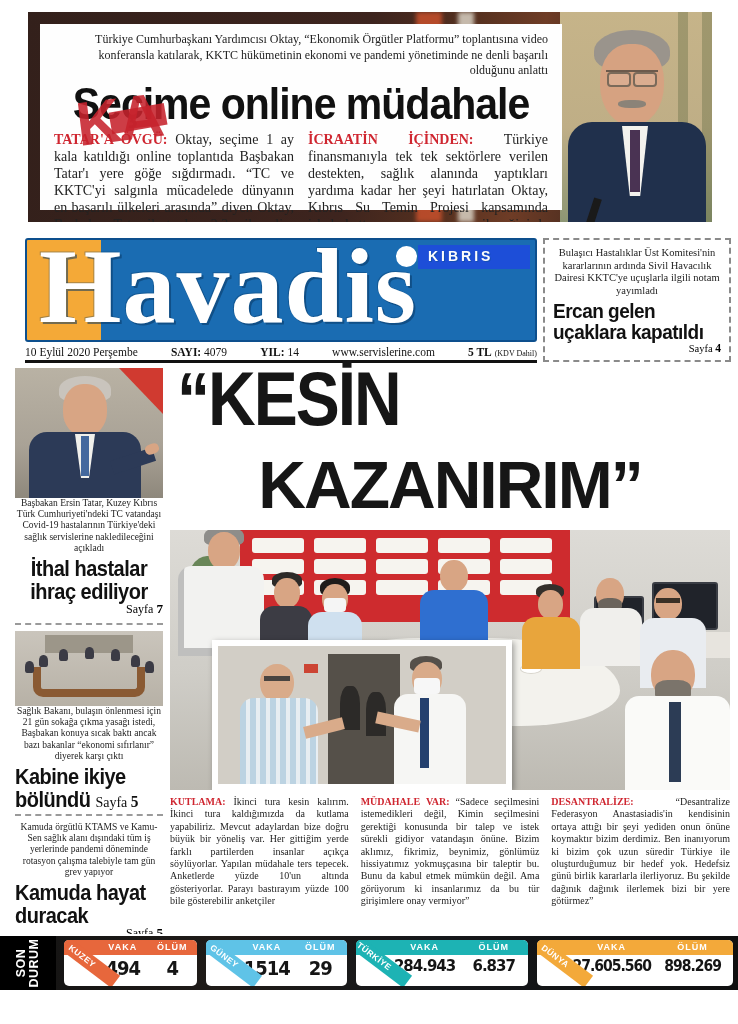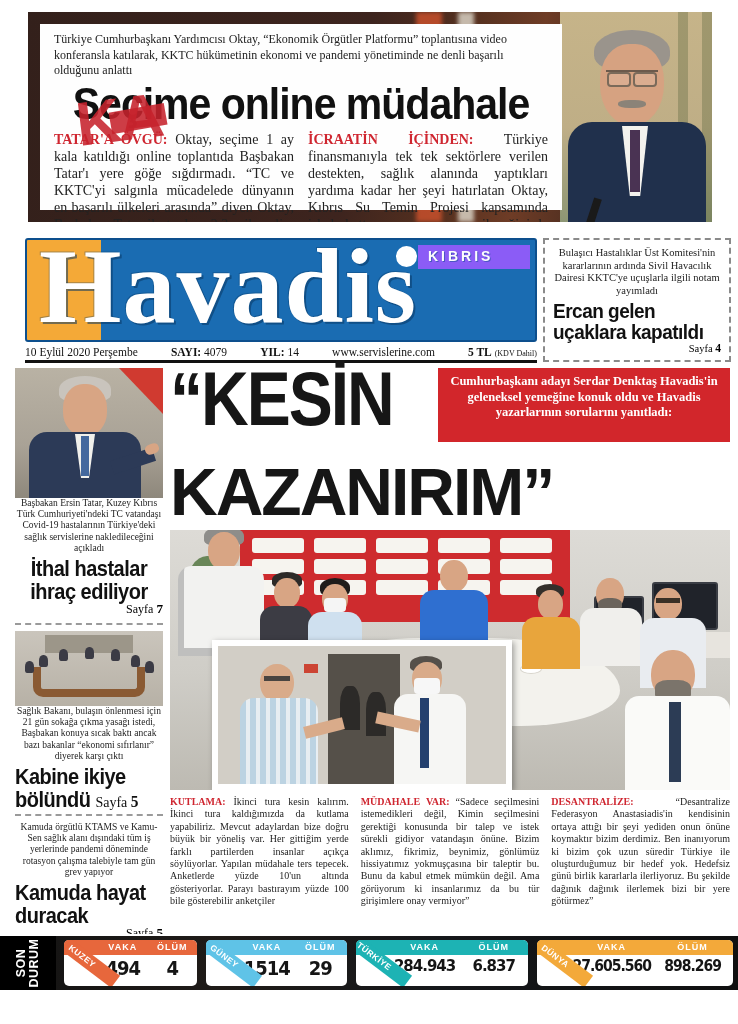--- a/index.html
+++ b/index.html
@@ -20,37 +20,37 @@
   .okt-head { position:absolute; left:40px; top:32px; width:64px; height:82px; background:#d6a281; border-radius:46% 46% 52% 52%; }
   .okt-glasses { position:absolute; left:46px; top:58px; width:52px; height:12px; border-top:2px solid #6c5a4c; }
   .okt-glasses:before, .okt-glasses:after { content:""; position:absolute; top:0; width:20px; height:11px; border:2px solid #7a6a5a; border-radius:4px; background:rgba(255,255,255,.12); }
   .okt-glasses:before { left:1px; } .okt-glasses:after { right:1px; }
   .okt-mustache { position:absolute; left:58px; top:88px; width:28px; height:8px; background:#8b8378; border-radius:40%; }
   .okt-suit { position:absolute; left:8px; top:110px; width:138px; height:100px; background:#20304c; border-radius:24px 24px 0 0; }
   .okt-shirt { position:absolute; left:62px; top:114px; width:26px; height:70px; background:#f3f2ee; clip-path:polygon(0 0,100% 0,70% 100%,30% 100%); }
   .okt-tie { position:absolute; left:70px; top:118px; width:10px; height:62px; background:#4a3353; }
   .okt-mic { position:absolute; left:30px; top:186px; width:8px; height:26px; background:#1a1a1a; transform:rotate(18deg); }
   .top-whitebox { position:absolute; left:12px; top:12px; width:522px; height:186px; background:#fefefe; padding:8px 14px 6px; }
-  .top-intro { font-size:12px; line-height:1.3; text-align:left; color:#222; }
+  .top-intro { font-size:12px; line-height:1.3; text-align:right; color:#222; }
   .top-head { font-family:"Liberation Sans", sans-serif; font-weight:800; font-size:41px; letter-spacing:-1px; color:#111;
     text-align:center; margin:1px 0 4px; transform:scaleY(1.06); transform-origin:top; }
   .top-cols { display:flex; gap:14px; }
   .top-col { flex:1; font-size:14px; line-height:1.22; text-align:justify; color:#222; }
   .kicker { color:#cf2630; font-weight:bold; }
   .sayfa { white-space:nowrap; } .sayfa b { font-size:1.1em; }
   .watermark { position:absolute; left:48px; top:72px; z-index:5; transform:rotate(-7deg);
     font-family:"Liberation Sans", sans-serif; font-weight:800; font-size:62px; color:rgba(198,34,44,.88); letter-spacing:-2px; }
   .watermark .wm-band { position:absolute; left:34px; top:26px; width:56px; height:22px; background:rgba(198,34,44,.88); transform:rotate(-3deg); }
 
   
   .masthead { position:absolute; left:25px; top:238px; width:512px; height:104px; background:#1a6cb2; border:2px solid #0d4f8d; border-radius:3px; overflow:hidden; }
   .mast-orange { position:absolute; left:0; top:0; width:74px; height:100%; background:#f4a937; }
   .mast-title { position:absolute; left:12px; top:-6px; width:480px; font-family:Liberation Serif, serif; font-weight:bold; font-size:106px; line-height:1.0;
     color:#fff; letter-spacing:1px; text-shadow:2px 2px 0 rgba(9,56,100,.55), -1px -1px 0 rgba(9,56,100,.35); }
-  .kibris-tag { position:absolute; right:5px; top:5px; width:112px; height:24px; background:#8b5cf6; }
+  .kibris-tag { position:absolute; right:5px; top:5px; width:112px; height:24px; background:#1d4ed8; }
   .kibris-dot { position:absolute; left:-22px; top:1px; width:21px; height:21px; background:#fff; border-radius:50%; }
   .kibris-txt { position:absolute; left:10px; top:3px; font-family:"Liberation Sans", sans-serif; font-weight:bold; font-size:14px; letter-spacing:3px; color:#fdfdfd; text-shadow:1px 1px 0 rgba(13,79,141,.5); }
 
   
   .dateline { position:absolute; left:25px; top:344px; width:512px; height:19px; border-bottom:3px solid #121212;
     display:flex; align-items:center; justify-content:space-between; font-size:11.5px; color:#111; }
   .dl b { font-weight:bold; } .dl-note { font-size:8px; }
 
   
   .ercan { position:absolute; left:543px; top:238px; width:188px; height:124px; border:2px dashed #8a8a8a; padding:7px 8px 4px; background:#fff; }
@@ -74,23 +74,23 @@
   .ph-tatar .tie { position:absolute; left:66px; top:68px; width:8px; height:40px; background:#44689e; }
   .ph-tatar .arm { position:absolute; left:96px; top:86px; width:44px; height:14px; background:#2c3a57; transform:rotate(-18deg); }
   .ph-tatar .handp { position:absolute; left:130px; top:76px; width:14px; height:10px; background:#d8a584; border-radius:40%; transform:rotate(-20deg); }
   .ph-cabinet { position:relative; width:148px; height:75px; background:linear-gradient(180deg,#cac5bc 0%,#b7b1a6 100%); overflow:hidden; }
   .ph-cabinet .utab { position:absolute; left:18px; top:36px; width:112px; height:30px; border:8px solid #8a5a33; border-top:none; border-radius:0 0 10px 10px; background:transparent; }
   .ph-cabinet .backwall { position:absolute; left:30px; top:4px; width:88px; height:18px; background:#9c9689; }
   .ph-cabinet .fig { position:absolute; width:9px; height:12px; background:#3b3b45; border-radius:45% 45% 20% 20%; }
 
   
   .mainhead { position:absolute; left:170px; top:364px; width:560px; }
-  .mh-row1 { display:flex; justify-content:space-between; align-items:flex-start; height:86px; }
+  .mh-row1 { display:flex; justify-content:space-between; align-items:flex-start; height:86px;margin-left:7px; }
   .bigquote { font-family:"Liberation Sans", sans-serif; font-weight:800; color:#161616; font-size:66px; line-height:.92; letter-spacing:-2px; transform:scaleY(1.16); transform-origin:top left; white-space:nowrap; }
-  .mh-row2 { margin-top:12px; }
+  .mh-row2 { margin-top:5px;text-align:center; }
   .mh-row2 .bigquote { transform:scale(1.1,1.16); }
   .redbox { width:292px; height:74px; background:#d2262b; color:#fff; margin-top:4px;
     font-size:12.5px; font-weight:bold; line-height:1.25; text-align:center; padding:6px 8px; }
 
   
   .mainphoto { position:absolute; left:170px; top:530px; width:560px; height:260px; background:linear-gradient(180deg,#dddbd6 0%,#cfcdc7 55%,#bdbab2 100%); overflow:hidden; }
   .sponsor { position:absolute; left:70px; top:0; width:330px; height:92px; background:#ce2b2e; display:flex; flex-wrap:wrap; gap:6px 10px; padding:8px 12px; align-content:flex-start; }
   .patch { width:52px; height:15px; background:#f6f4ef; border-radius:3px; }
   .plant { position:absolute; left:16px; top:26px; width:42px; height:66px; background:#5c7d4a; border-radius:50% 40% 45% 45%; opacity:.9; }
   .monitor { position:absolute; background:#20232a; border-radius:3px; border:2px solid #3a3d44; }
@@ -230,21 +230,20 @@
     <div>
       <p class="sb-caption">Kamuda örgütlü KTAMS ve Kamu-Sen sağlık alanı dışındaki tüm iş yerlerinde pandemi döneminde rotasyon çalışma talebiyle tam gün grev yapıyor</p>
       <div class="sb-head left">Kamuda hayat duracak</div>
       <div class="sb-page sayfa"><span>Sayfa</span> <b>5</b></div>
     </div>
   </div>
 
   <div class="mainhead">
     <div class="mh-row1">
       <span class="bigquote">“KESİN</span>
-      <div class="redbox">Cumhurbaşkanı adayı Serdar Denktaş Havadis'in geleneksel yemeğine konuk oldu ve Havadis yazarlarının sorularını yanıtladı:</div>
     </div>
     <div class="mh-row2">
       <span class="bigquote">KAZANIRIM”</span>
     </div>
   </div>
 
   <div class="mainphoto">
     <div class="sponsor">
       <div class="patch"></div>
         <div class="patch"></div>

